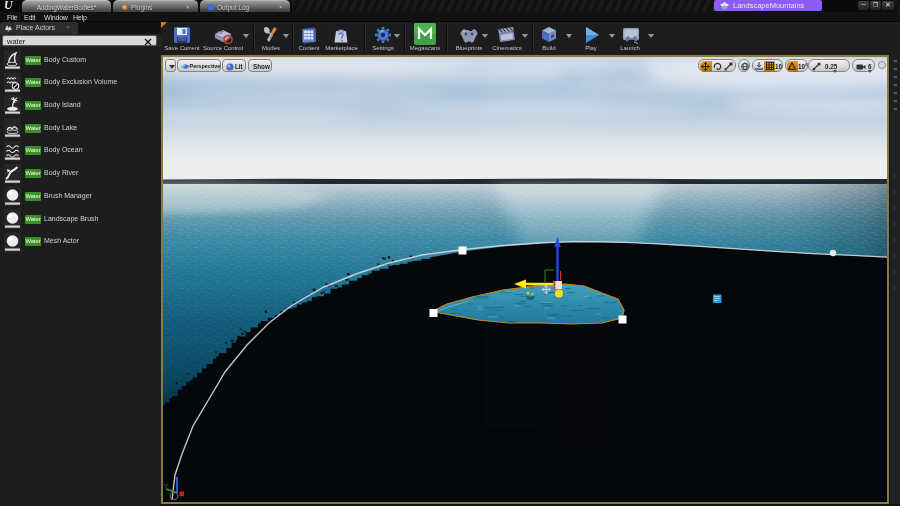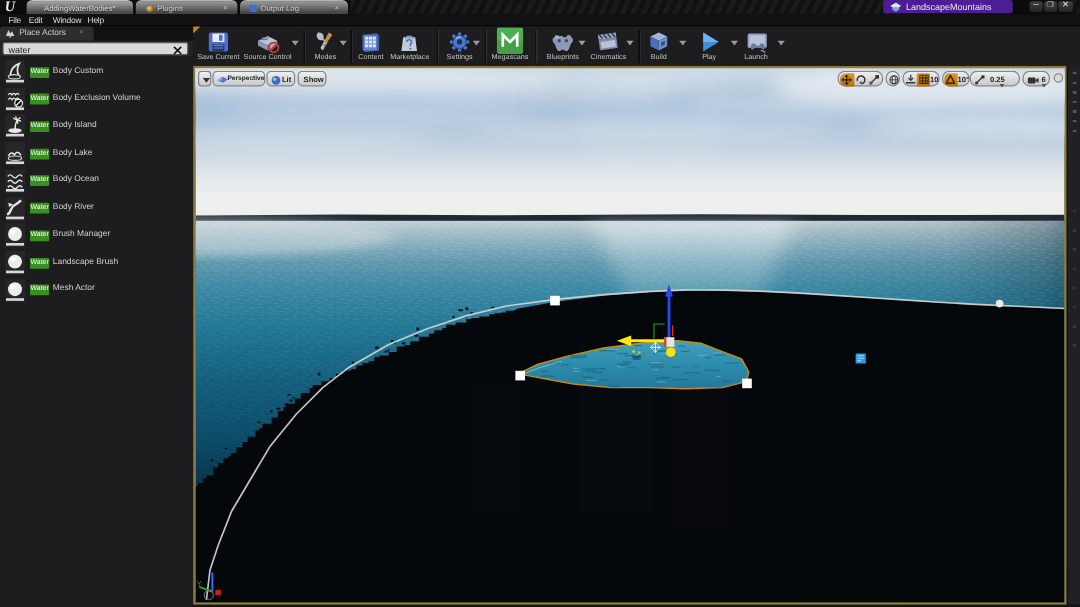--- a/index.html
+++ b/index.html
@@ -35,21 +35,21 @@
     <div class="abs" style="left:18px;top:2.5px;font-size:6.5px;color:#d0d0d0;text-shadow:0 1px 1px rgba(0,0,0,0.5);">Plugins</div>
     <div class="abs" style="left:73px;top:2.5px;font-size:6px;color:#cacaca;">×</div>
   </div>
 
   <div class="abs" style="left:200px;top:0px;width:90px;height:12px;border-radius:5px 5px 0 0;background:linear-gradient(#9a9a9a,#6f6f6f 45%,#4a4a4a 80%,#404040);border-top:1px solid #b5b5b5;box-sizing:border-box;">
     <div class="abs" style="left:8px;top:3px;width:6px;height:6px;border-radius:1px;background:#3d6fd0;"></div>
     <div class="abs" style="left:17px;top:2.5px;font-size:6.5px;color:#d0d0d0;text-shadow:0 1px 1px rgba(0,0,0,0.5);">Output Log</div>
     <div class="abs" style="left:79px;top:2.5px;font-size:6px;color:#cacaca;">×</div>
   </div>
 
-  <div class="abs" style="left:736px;top:0px;width:108px;height:11px;background:#4c1d95;border-radius:2px;">
+  <div class="abs" style="left:714px;top:0px;width:108px;height:11px;background:#8b5cf6;border-radius:2px;">
     <svg class="abs" style="left:6px;top:1.5px;" width="9" height="8" viewBox="0 0 9 8">
         <path d="M4.5,0 L9,3 4.5,6 0,3 Z" fill="#dfe9f5"></path>
         <path d="M4.5,3.5 L8,5.5 4.5,8 1,5.5 Z" fill="#7aa7d8"></path>
       </svg>
     <div class="abs" style="left:19px;top:1px;font-size:7.5px;color:#e8e8e8;">LandscapeMountains</div>
   </div>
 
   <div class="abs" style="left:858px;top:1px;width:11px;height:9px;background:linear-gradient(#414143,#232325);border-radius:2px;color:#dcdcdc;font-size:8px;text-align:center;line-height:6px;">–</div>
   <div class="abs" style="left:870px;top:1px;width:11px;height:9px;background:linear-gradient(#414143,#232325);border-radius:2px;color:#dcdcdc;font-size:6px;text-align:center;line-height:8px;">❐</div>
   <div class="abs" style="left:882px;top:1px;width:12px;height:9px;background:linear-gradient(#414143,#232325);border-radius:2px;color:#e6e6e6;font-size:7px;text-align:center;line-height:8.5px;">✕</div>

